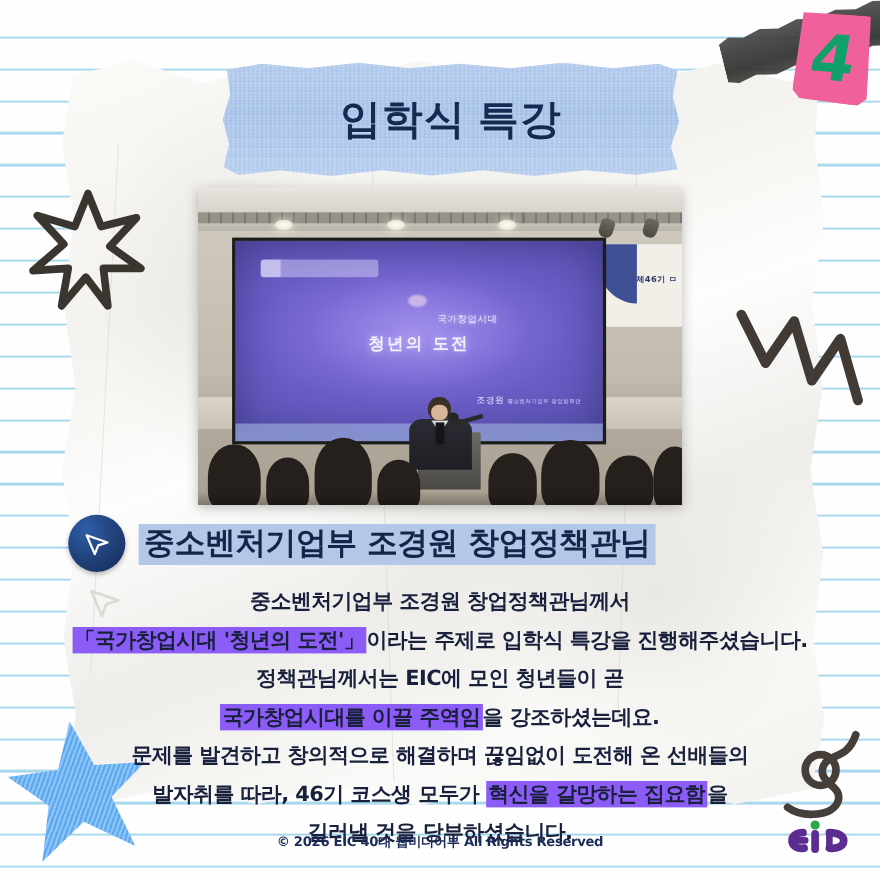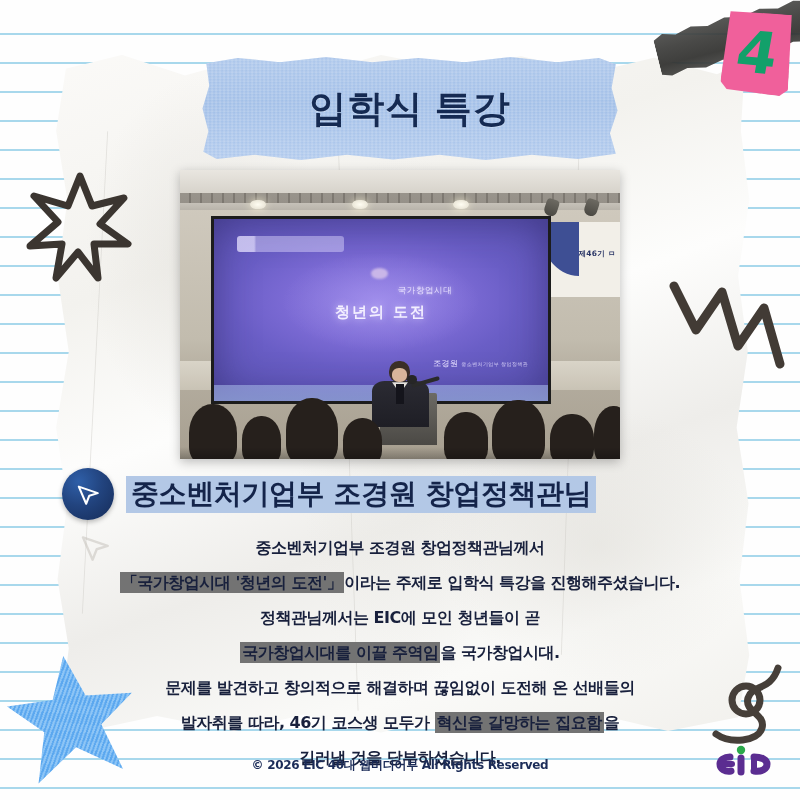--- a/index.html
+++ b/index.html
@@ -175,25 +175,25 @@
   }
   .ghost-cursor{
     position:absolute;left:78px;top:530px;width:34px;height:34px;opacity:.42;
   }
   .ghost-cursor svg{width:34px;height:34px;}
   
   .body-copy{
     position:absolute;left:50px;top:530px;width:700px;
     text-align:center;
     font-family:"DejaVu Sans",sans-serif;
-    font-size:16px;font-weight:bold;color:#18203c;
+    font-size:19px;font-weight:bold;color:#18203c;
     line-height:35px;letter-spacing:-.5px;
   }
   .body-copy .ln{display:block;white-space:nowrap;}
-  .hl{background:#737373;padding:1px 2px;}
+  .hl{background:#8b5cf6;padding:1px 2px;}
   
   .doodle{position:absolute;pointer-events:none;}
   .d-asterisk{left:24px;top:168px;width:112px;height:118px;}
   .d-zigzag{left:660px;top:268px;width:132px;height:160px;}
   .d-swirl{left:700px;top:662px;width:92px;height:96px;}
   .d-star{left:8px;top:654px;width:128px;height:128px;}
   .d-star .starshape{
     width:100%;height:100%;
     background:
       repeating-linear-gradient(118deg,#5aa7ef 0 2px,#8fc6f6 2px 4px),
@@ -317,21 +317,21 @@
   <div class="ghost-cursor">
     <svg viewBox="0 0 24 24" aria-hidden="true">
       <path d="M3.5 5.2 L21 11.2 L13.2 13.6 L10.3 21 Z" fill="none" stroke="#b9b4ad" stroke-width="1.7" stroke-linejoin="round"></path>
     </svg>
   </div>
 
   <div class="body-copy" id="body-copy">
       <span class="ln"><span>중소벤처기업부 조경원 창업정책관님께서</span></span>
       <span class="ln"><span class="hl">「국가창업시대 '청년의 도전'」</span><span>이라는 주제로 입학식 특강을 진행해주셨습니다.</span></span>
       <span class="ln"><span>정책관님께서는 EIC에 모인 청년들이 곧</span></span>
-      <span class="ln"><span class="hl">국가창업시대를 이끌 주역임</span><span>을 국가창업시대.</span></span>
+      <span class="ln"><span class="hl">국가창업시대를 이끌 주역임</span><span>을 강조하셨는데요.</span></span>
       <span class="ln"><span>문제를 발견하고 창의적으로 해결하며 끊임없이 도전해 온 선배들의</span></span>
       <span class="ln"><span>발자취를 따라, 46기 코스생 모두가 </span><span class="hl">혁신을 갈망하는 집요함</span><span>을</span></span>
       <span class="ln"><span>길러낼 것을 당부하셨습니다.</span></span>
     </div>
 
   <div class="footer">
     <div class="copy">© 2026 EIC 40대 웹미디어부 All Rights Reserved</div>
   </div>
 
   <svg class="eid-logo" viewBox="0 0 68 36">

